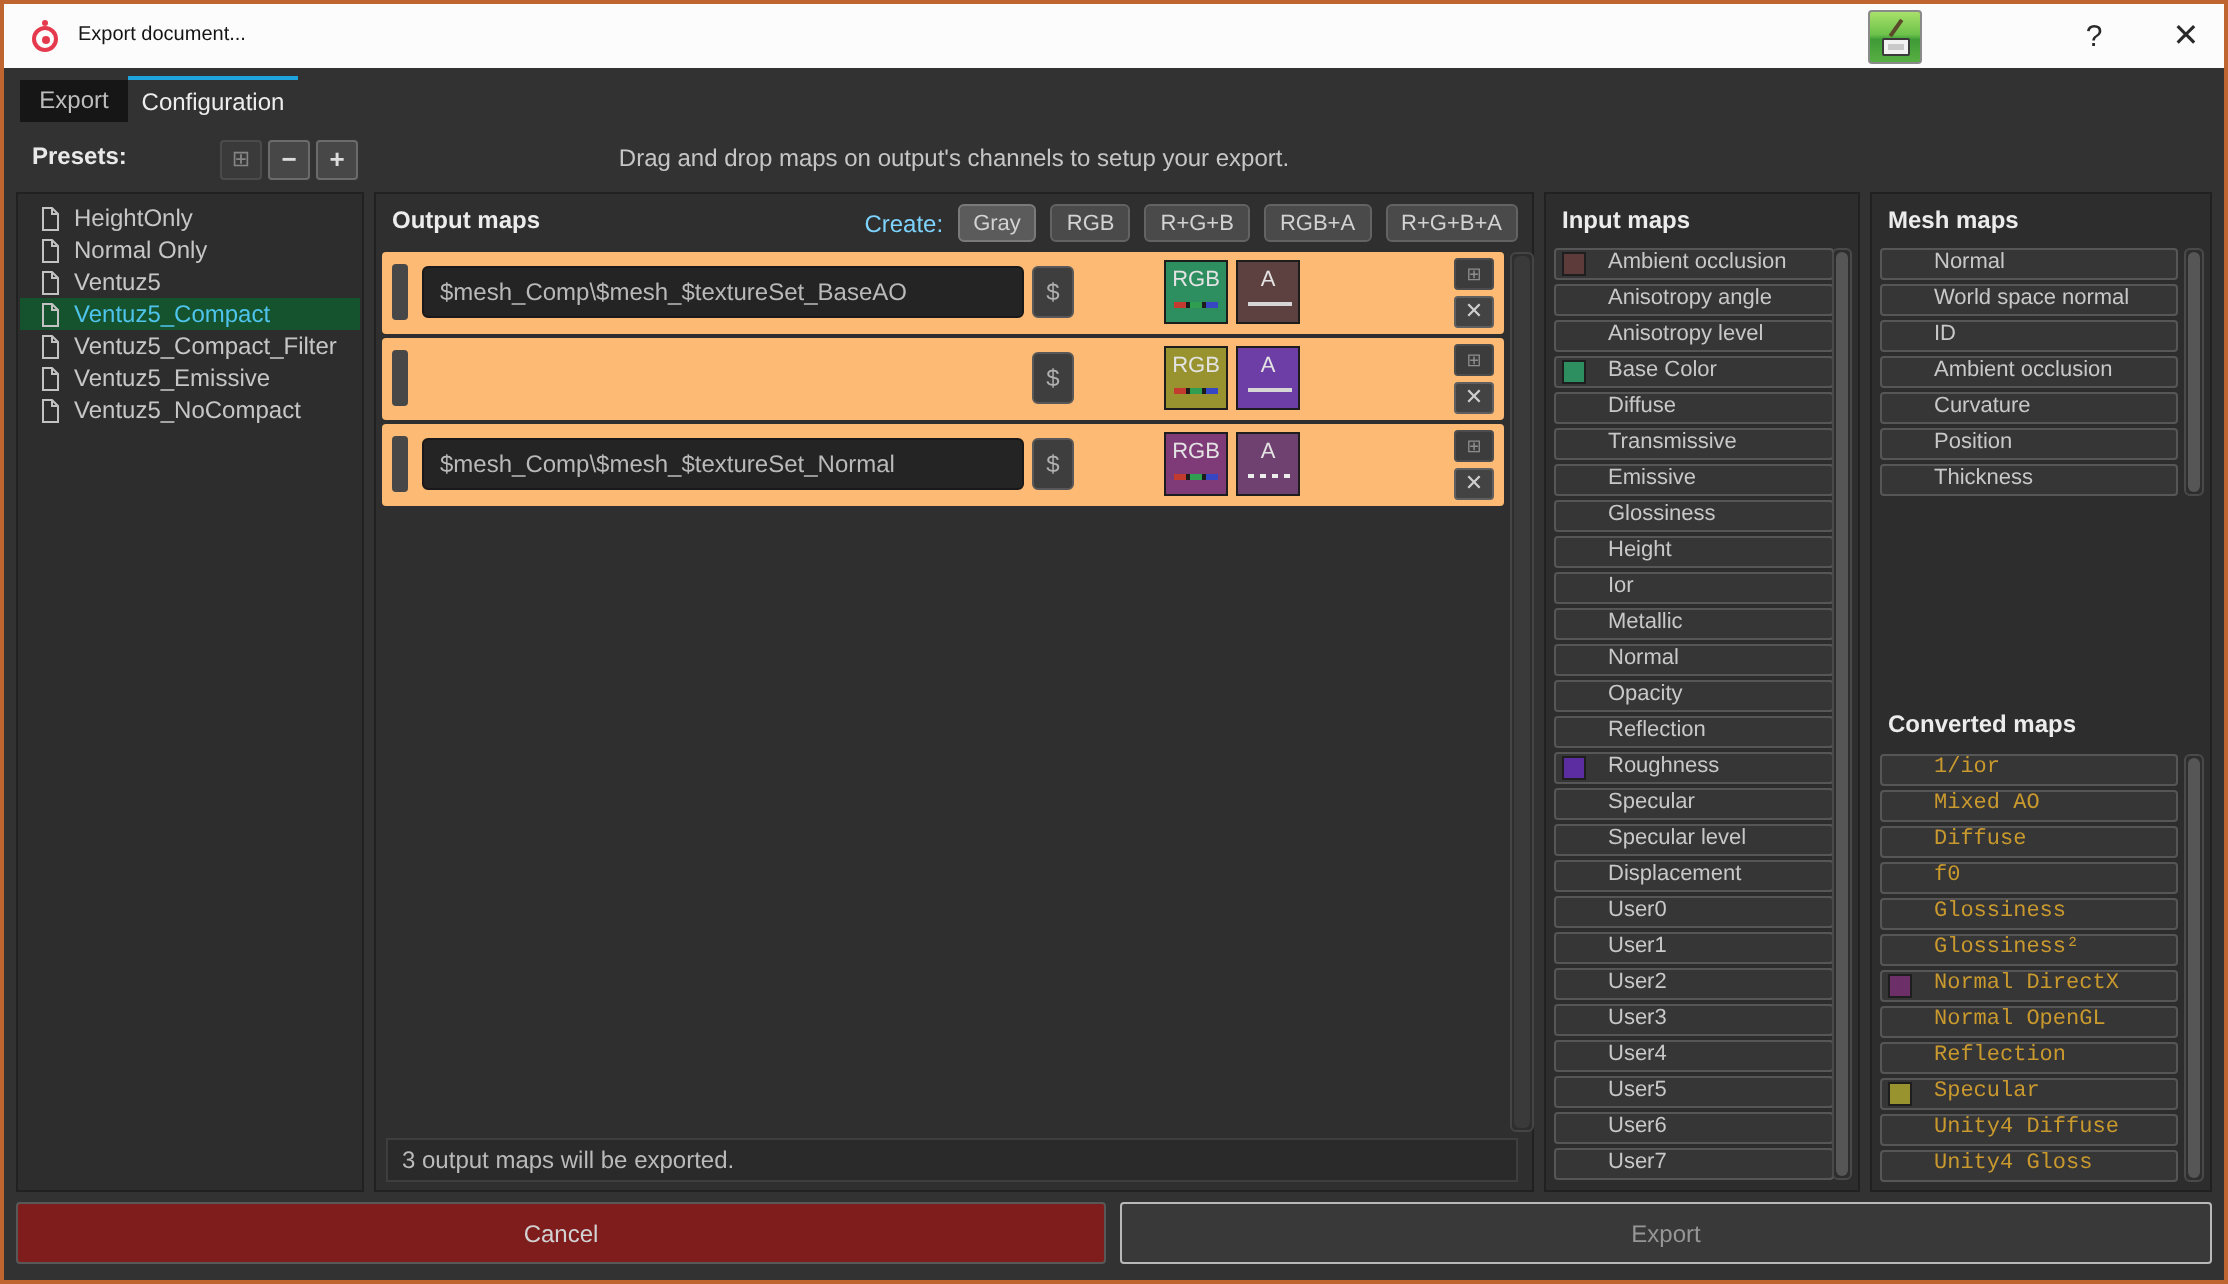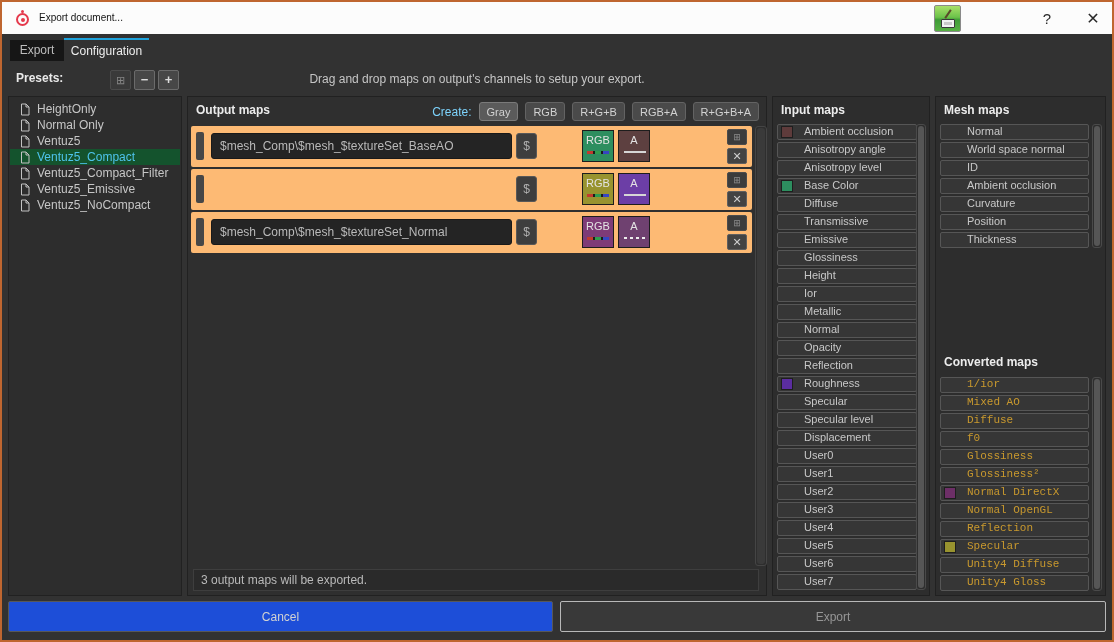--- a/index.html
+++ b/index.html
@@ -100,21 +100,21 @@
   .list-input { top:27px; width:140px; }
   .list-mesh  { top:27px; width:149px; }
   .list-conv  { top:280px; width:149px;font-family:Liberation Mono, monospace; }
   .map-item { position:relative; height:16px; margin-bottom:2px; background:#363636; border:1px solid #565656; border-radius:2px;
     padding-left:26px; font-size:11px; line-height:13px; color:#c8c8c8; }
   .map-item.gold { color:#c9992e; }
   .map-swatch { position:absolute; left:3px; top:1px; width:12px; height:12px; border:1px solid #1e1e1e; }
   .conv-title { top:258px;text-align:right; }
   
   .footer-btn { position:absolute; top:601px; height:31px; border-radius:2px; font-size:12px; font-family:"Liberation Sans",sans-serif; }
-  .btn-cancel { left:8px; width:545px; background:#1d4ed8; border:1px solid #585858; color:#d2d2d2; }
+  .btn-cancel { left:8px; width:545px; background:#7f1d1d; border:1px solid #585858; color:#d2d2d2; }
   .btn-export { left:560px; width:546px; background:#393939; border:1px solid #b8b8b8; color:#969696; }
 </style>
 </head>
 <body>
 
 <div class="window-frame"></div>
 
 <div class="titlebar">
   <span class="app-icon">
     <span class="ring"></span>

